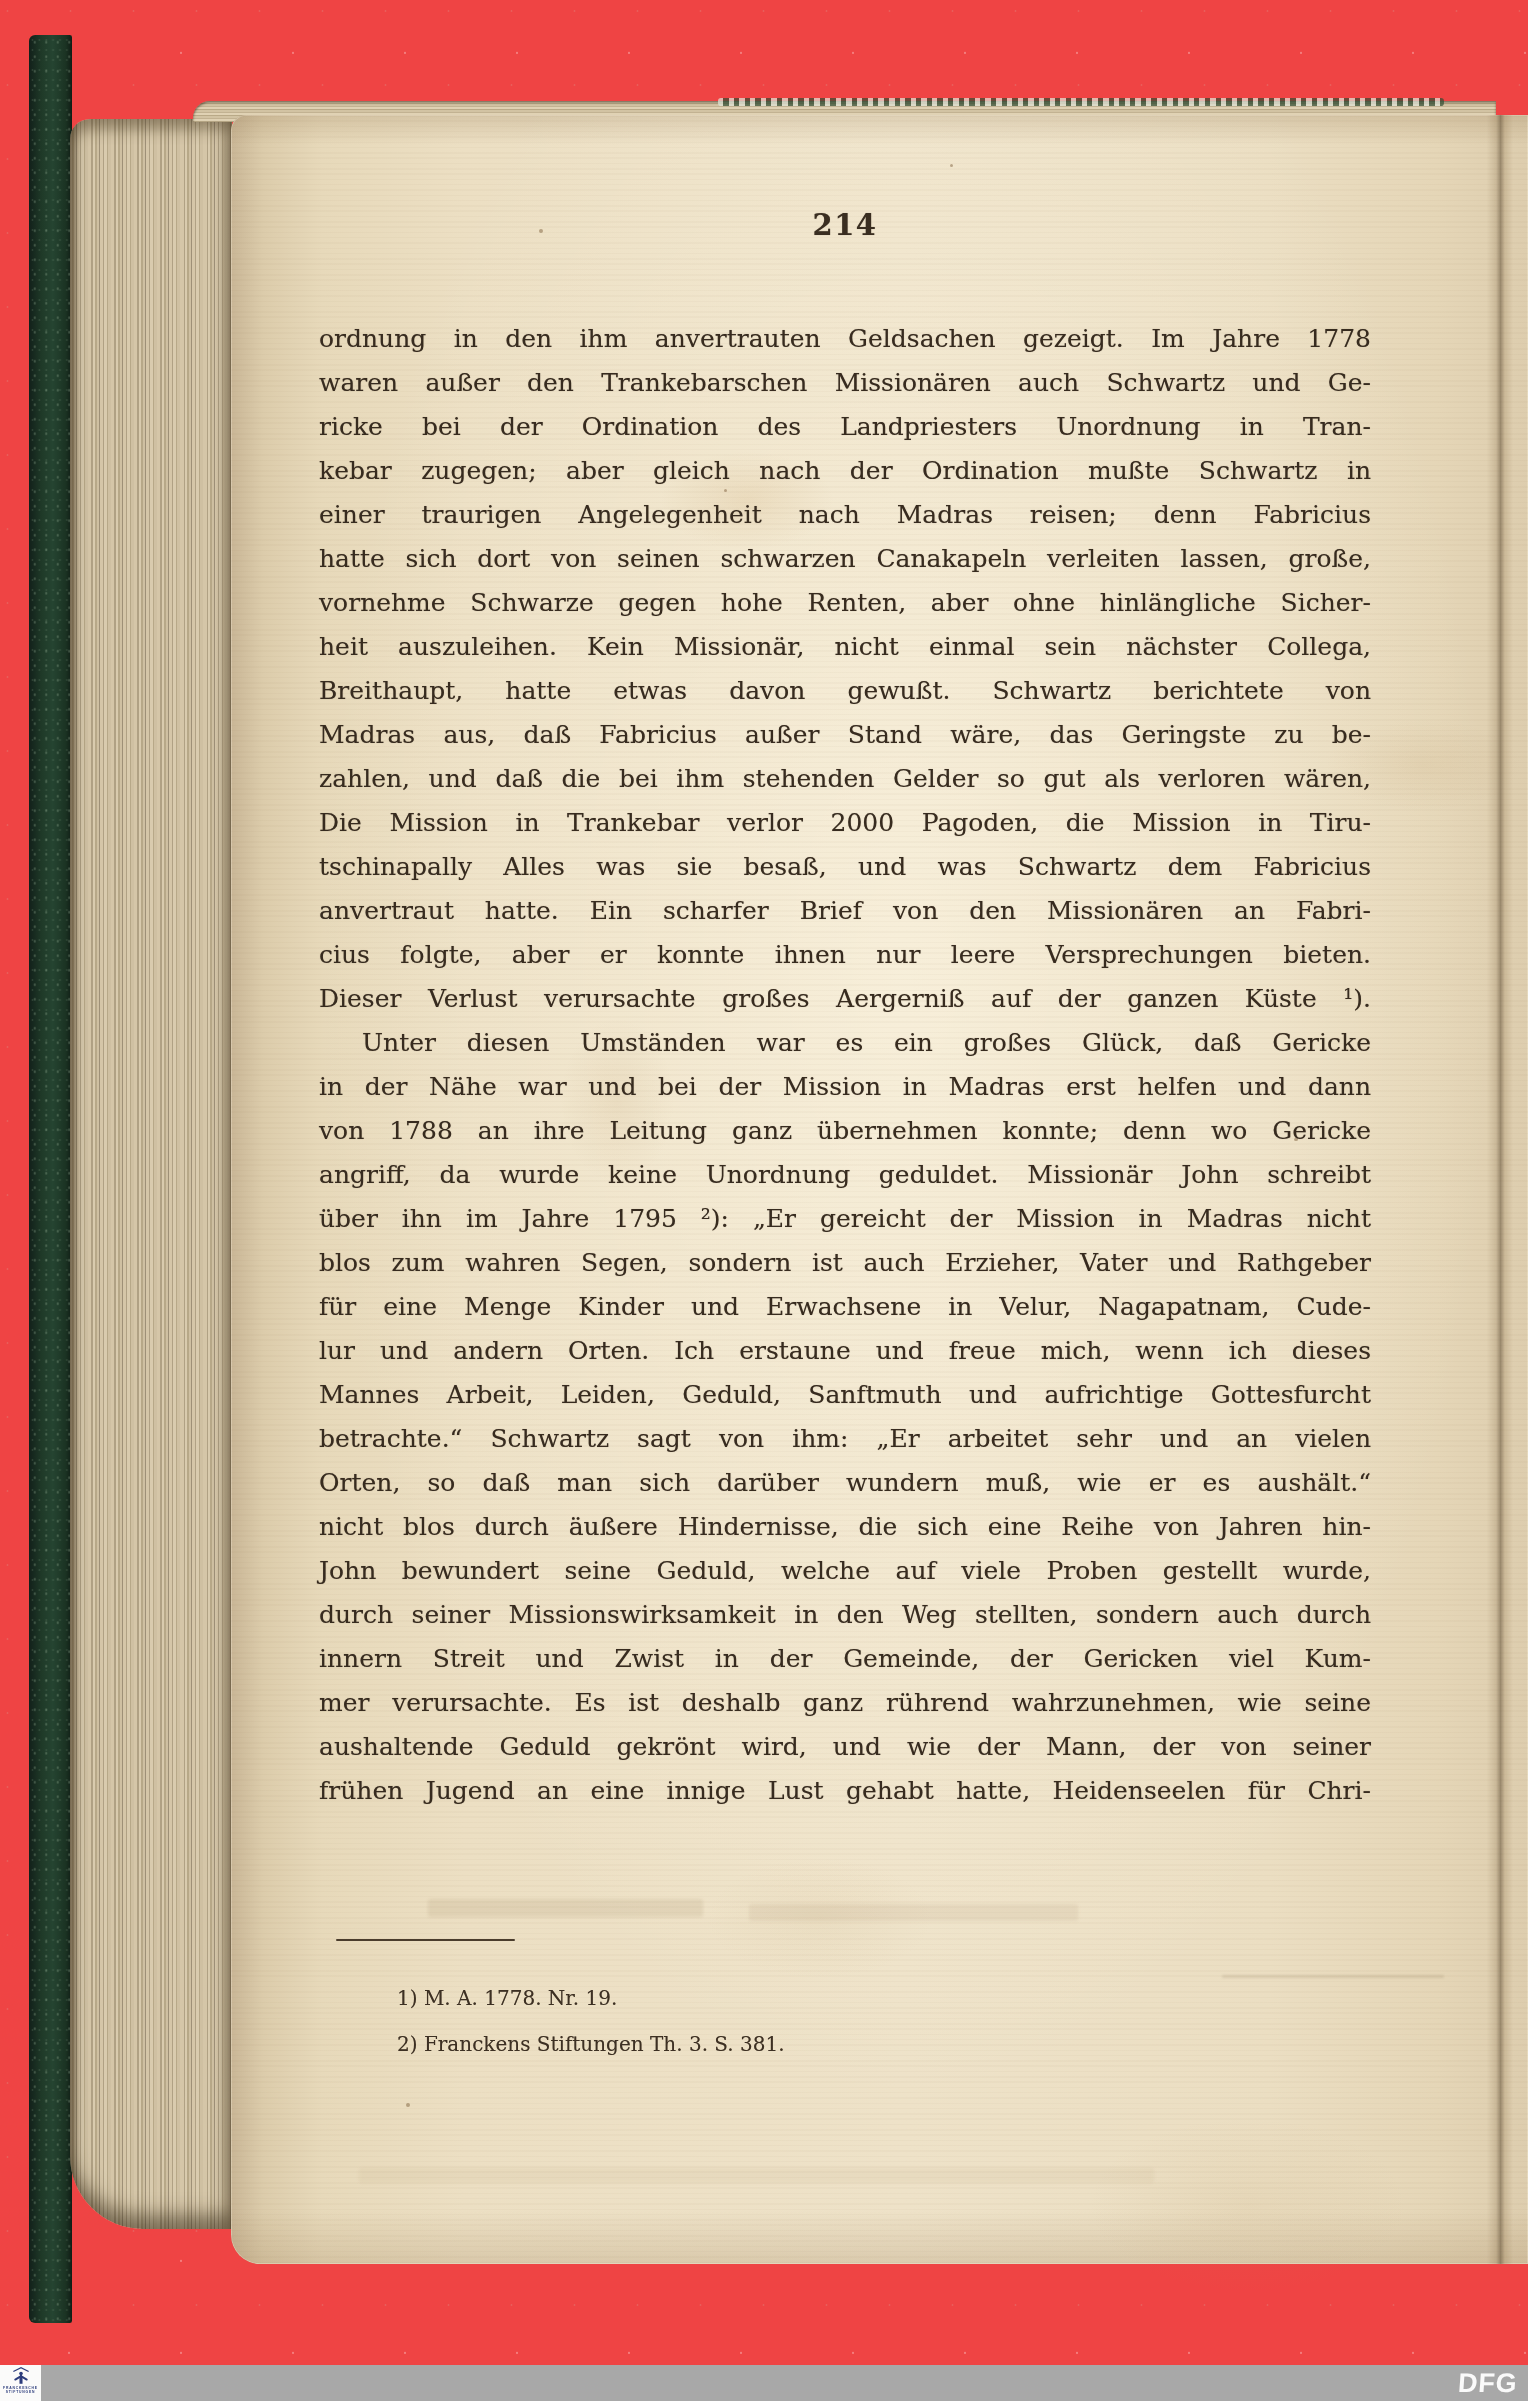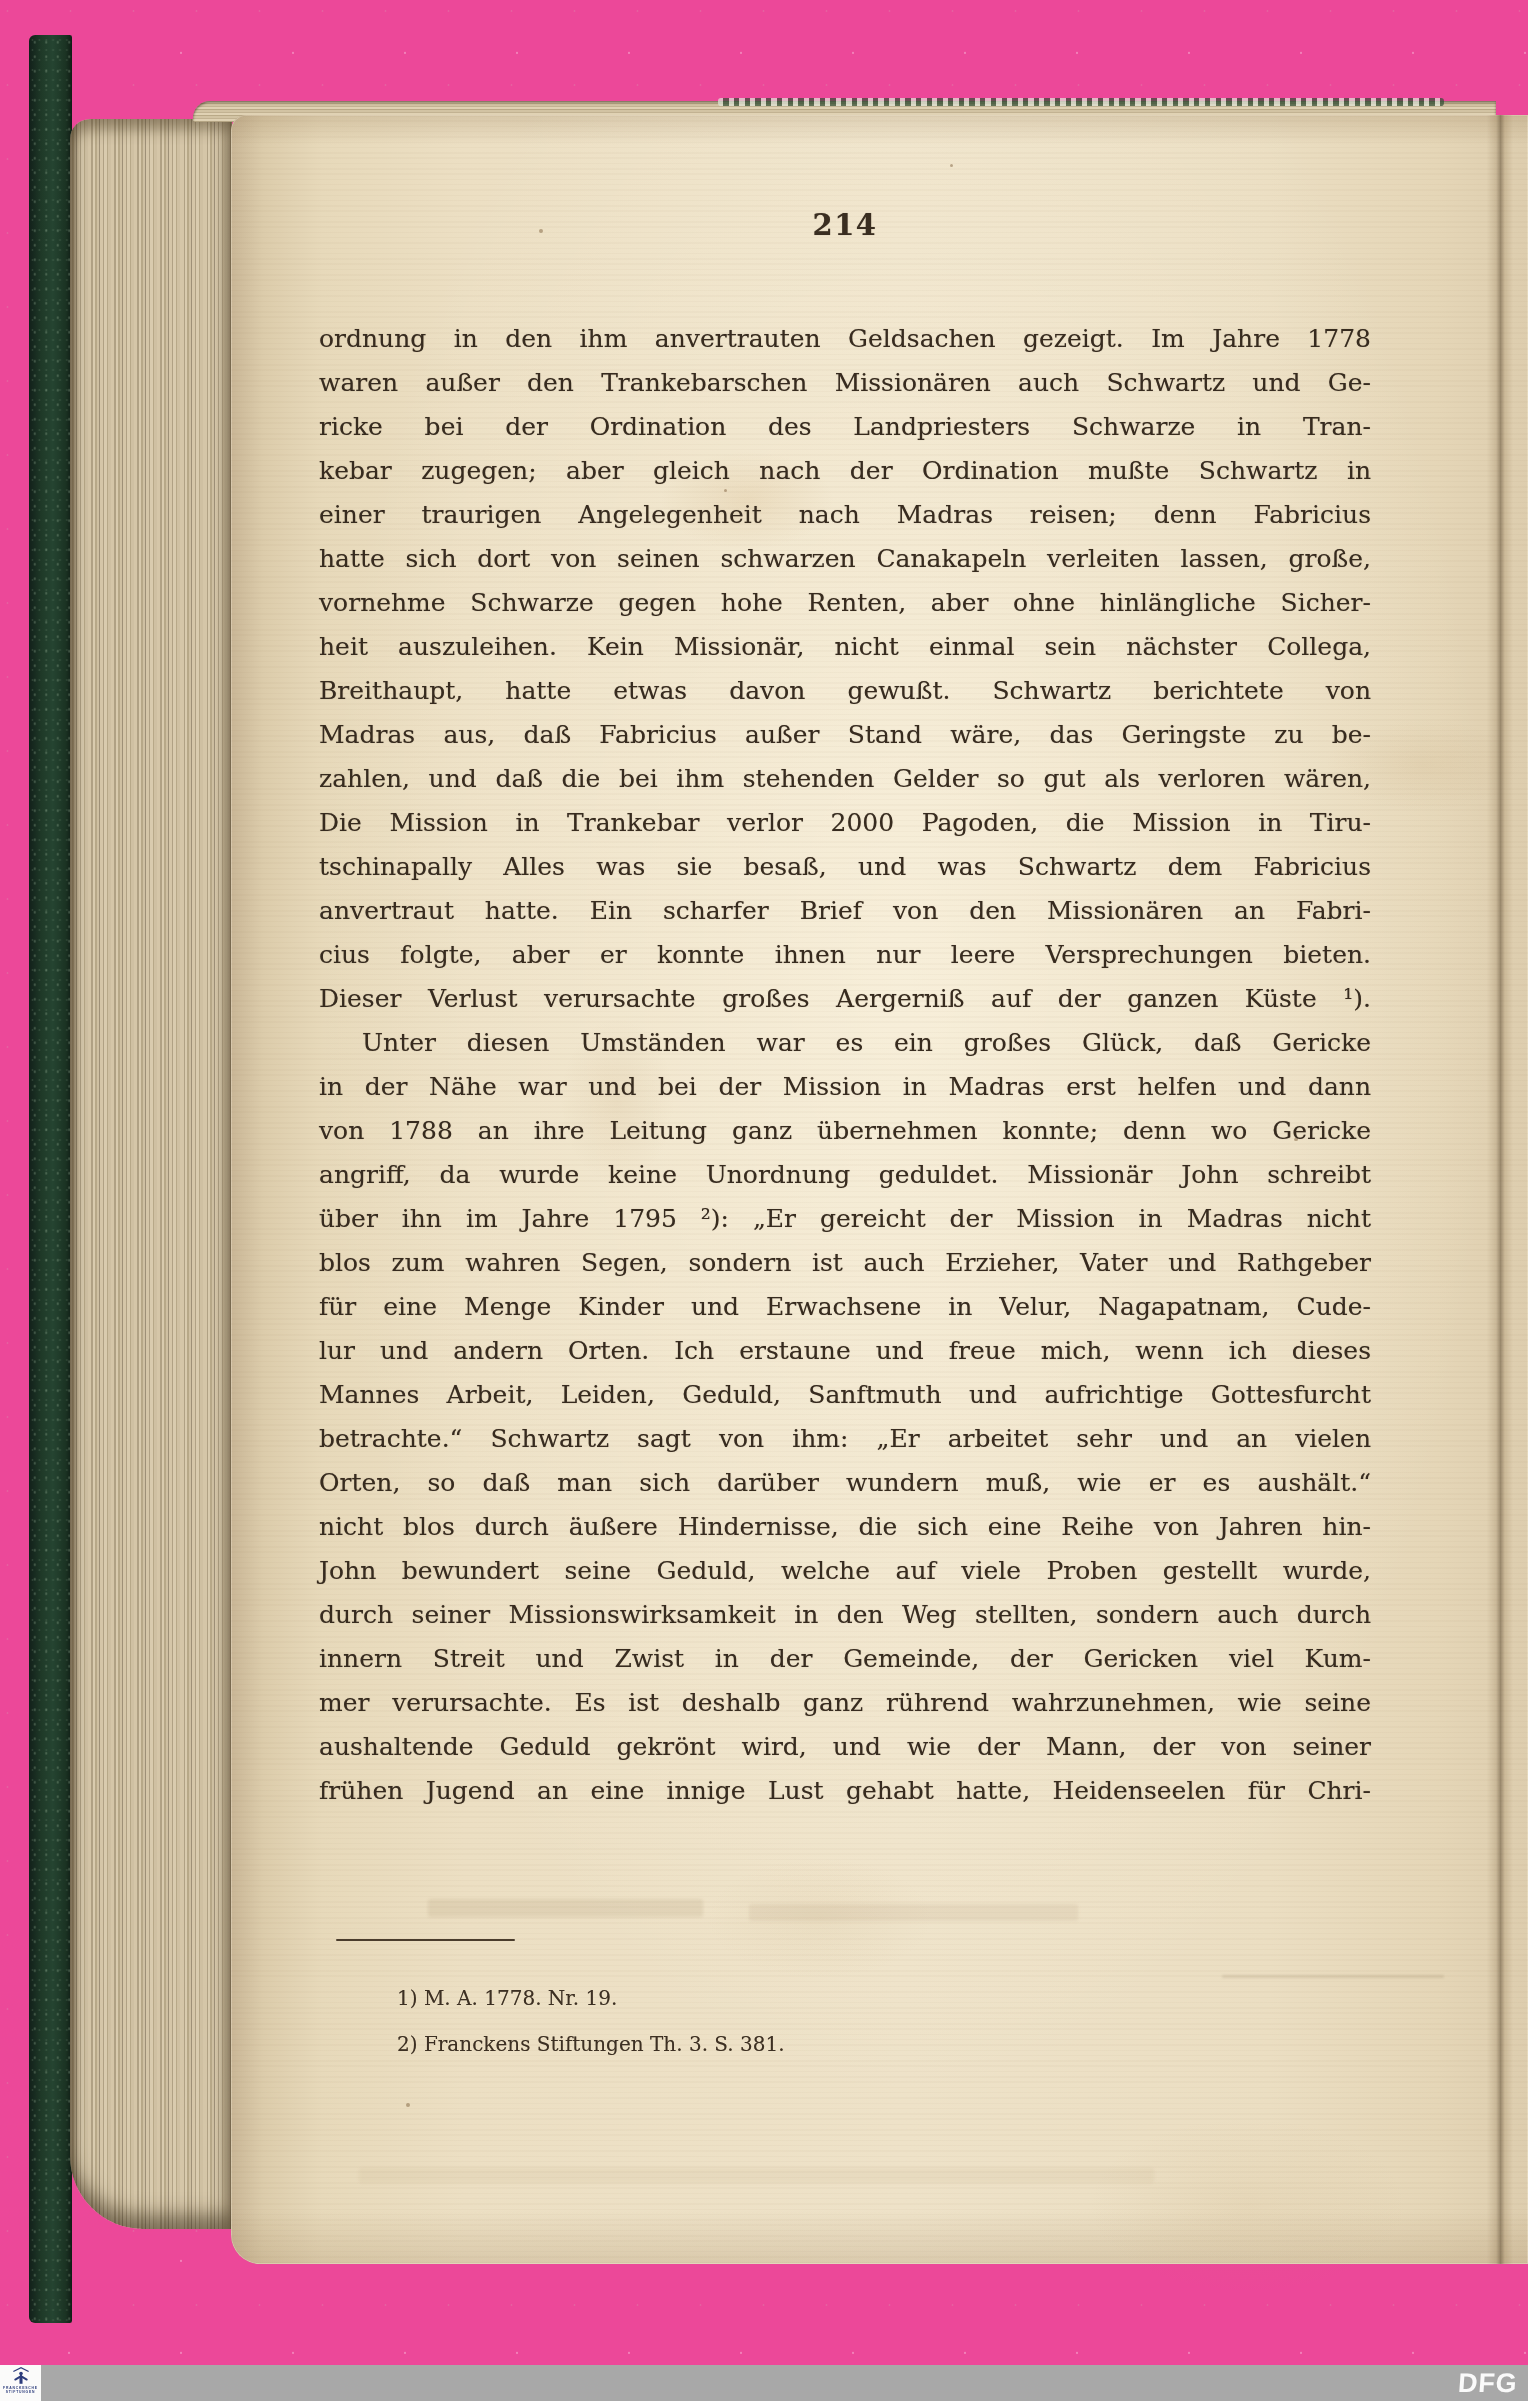--- a/index.html
+++ b/index.html
@@ -1,17 +1,17 @@
 <!DOCTYPE html>
 <html style="font-size:12.2px"><head>
 <meta charset="utf-8">
 <style>
   html,body{margin:0;padding:0;background:#0a0908;}
   #screen{position:relative;width:1528px;height:2401px;overflow:hidden;
-          background:#ec4899;font-family:"DejaVu Serif",serif;}
+          background:#ef4444;font-family:"DejaVu Serif",serif;}
   
   #screen::before{content:"";position:absolute;inset:0;
     background-image:
       radial-gradient(circle,rgba(255,255,255,.30) 0 0.8px,transparent 1.2px),
       radial-gradient(circle,rgba(200,210,190,.18) 0 0.8px,transparent 1.2px);
     background-size:112px 92px,63px 74px;
     background-position:13px 6.9px,39px 48px;
     pointer-events:none;}
 
   
@@ -137,21 +137,21 @@
   <div class="ghost g1"></div>
   <div class="ghost g2"></div>
   <div class="ghost g3"></div>
   <div class="ghost g4"></div>
 
   <div class="page-number">214</div>
 
   <div class="body-text">
       <div class="line">ordnung in den ihm anvertrauten Geldsachen gezeigt. Im Jahre 1778</div>
       <div class="line">waren außer den Trankebarschen Missionären auch Schwartz und Ge-</div>
-      <div class="line">ricke bei der Ordination des Landpriesters Schwarze in Tran-</div>
+      <div class="line">ricke bei der Ordination des Landpriesters Unordnung in Tran-</div>
       <div class="line">kebar zugegen; aber gleich nach der Ordination mußte Schwartz in</div>
       <div class="line">einer traurigen Angelegenheit nach Madras reisen; denn Fabricius</div>
       <div class="line">hatte sich dort von seinen schwarzen Canakapeln verleiten lassen, große,</div>
       <div class="line">vornehme Schwarze gegen hohe Renten, aber ohne hinlängliche Sicher-</div>
       <div class="line">heit auszuleihen. Kein Missionär, nicht einmal sein nächster Collega,</div>
       <div class="line">Breithaupt, hatte etwas davon gewußt. Schwartz berichtete von</div>
       <div class="line">Madras aus, daß Fabricius außer Stand wäre, das Geringste zu be-</div>
       <div class="line">zahlen, und daß die bei ihm stehenden Gelder so gut als verloren wären,</div>
       <div class="line">Die Mission in Trankebar verlor 2000 Pagoden, die Mission in Tiru-</div>
       <div class="line">tschinapally Alles was sie besaß, und was Schwartz dem Fabricius</div>

